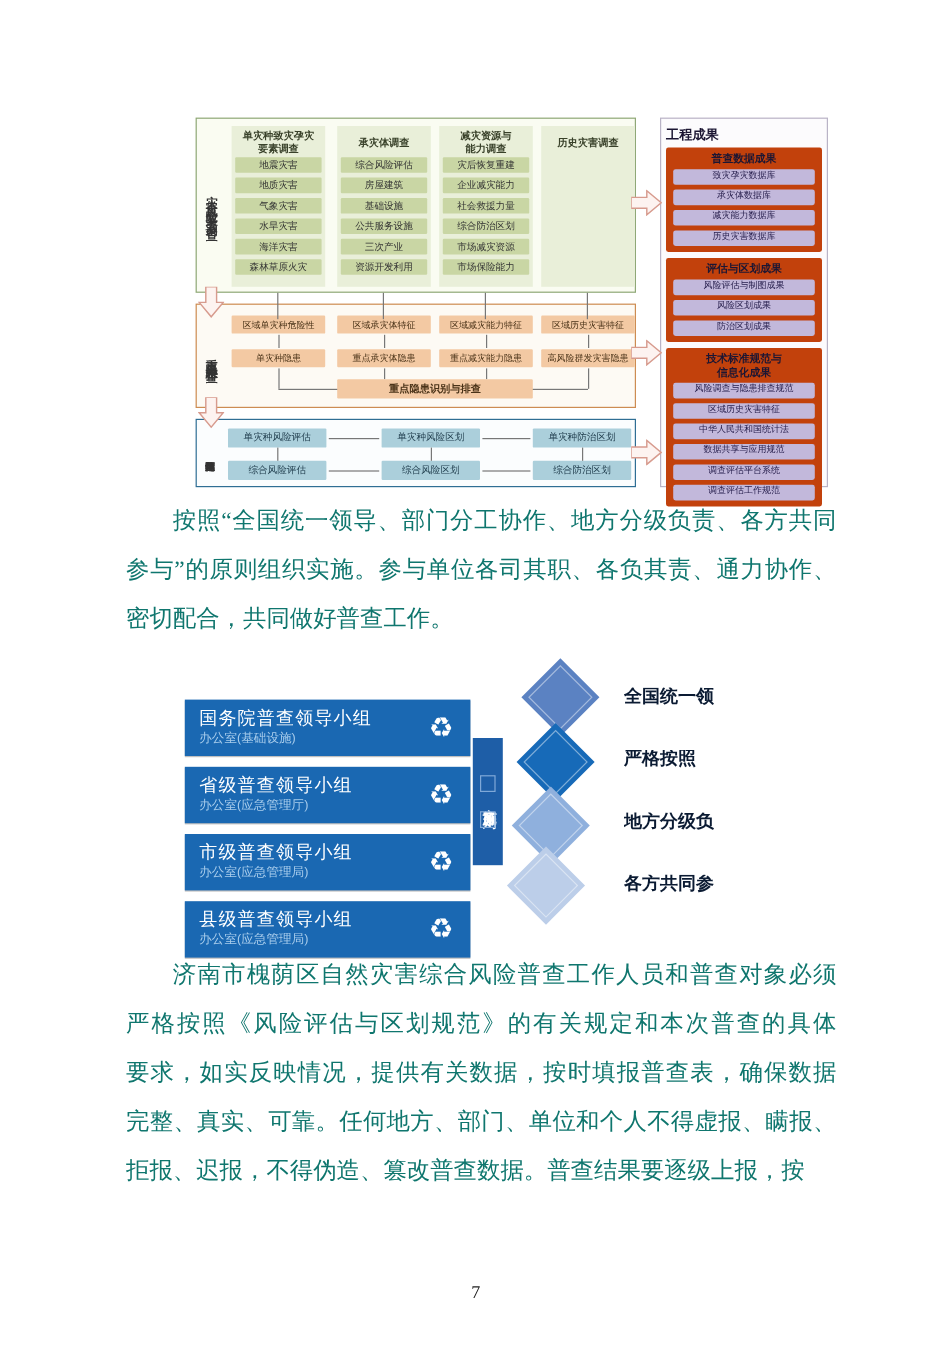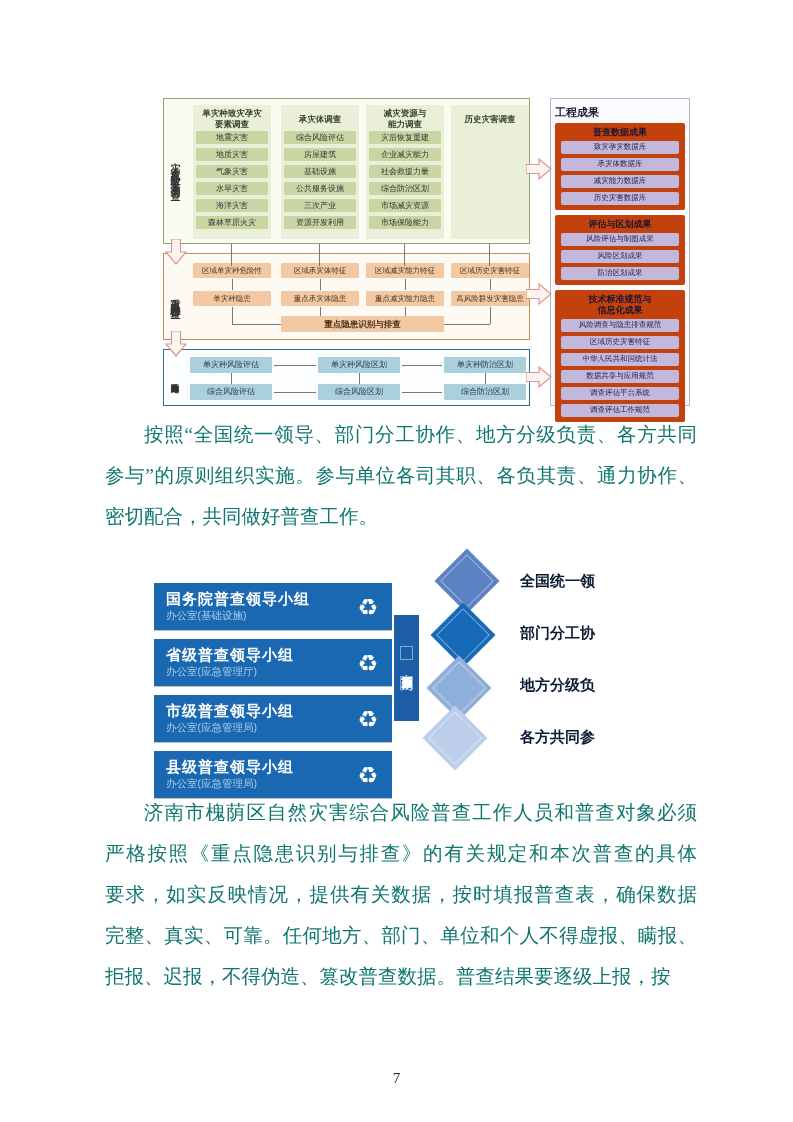--- a/index.html
+++ b/index.html
@@ -65,21 +65,21 @@
   .pline:last-child{text-align-last:left;}
   .para .pline:first-child{text-indent:39px;}
   .p1{top:414px;}
   .p2{top:792px;}
 
   
   .d2{position:absolute;left:148px;top:553px;width:470px;height:248px;margin:0;}
   .bbox-stack{position:absolute;left:6px;top:30px;width:238px;display:flex;flex-direction:column;gap:9px;}
   .bbox{position:relative;height:47px;background:var(--box-blue,#1a68b2);color:#fff;
       box-sizing:border-box;padding:6px 0 0 12px;box-shadow:0 1px 0 rgba(0,0,0,.25);}
-  .bbox-title{font-size:15px;font-weight:bold;letter-spacing:1px;line-height:19px;}
+  .bbox-title{font-size:15px;font-weight:normal;letter-spacing:1px;line-height:19px;}
   .bbox-sub{font-size:10.5px;color:#a9cdec;line-height:14px;}
   .recycle{position:absolute;right:14px;top:50%;transform:translateY(-50%);
       font-size:23px;color:#fff;font-family:"DejaVu Sans",sans-serif;}
   .tab{position:absolute;left:246px;top:62px;width:25px;height:106px;background:var(--tab-blue,#1e5ea7);
       display:flex;flex-direction:column;align-items:center;justify-content:center;gap:4px;}
   .tab-text{writing-mode:vertical-rl;text-orientation:upright;color:#fff;font-size:11.5px;
       font-weight:bold;letter-spacing:2px;}
   .tab-rect{width:11px;height:12px;border:1px solid #7fa8d8;}
   .diamond{position:absolute;width:46px;height:46px;transform:rotate(45deg);}
   .diamond .inner{position:absolute;left:4px;top:4px;right:4px;bottom:4px;
@@ -291,28 +291,28 @@
         <div class="inner"></div>
       </div>
     <div class="diamond dm3">
         <div class="inner"></div>
       </div>
     <div class="diamond dm4">
         <div class="inner"></div>
       </div>
     <div class="principles">
         <div class="principle">全国统一领</div>
-        <div class="principle">部门分工协</div>
+        <div class="principle">严格按照</div>
         <div class="principle">地方分级负</div>
         <div class="principle">各方共同参</div>
       </div>
   </figure>
 
   <div class="para p2">
       <div class="pline">济南市槐荫区自然灾害综合风险普查工作人员和普查对象必须</div>
-      <div class="pline">严格按照《重点隐患识别与排查》的有关规定和本次普查的具体</div>
+      <div class="pline">严格按照《风险评估与区划规范》的有关规定和本次普查的具体</div>
       <div class="pline">要求，如实反映情况，提供有关数据，按时填报普查表，确保数据</div>
       <div class="pline">完整、真实、可靠。任何地方、部门、单位和个人不得虚报、瞒报、</div>
       <div class="pline">拒报、迟报，不得伪造、篡改普查数据。普查结果要逐级上报，按</div>
     </div>
 
   <div class="page-num">7</div>
 </div>
 
 </body></html>

